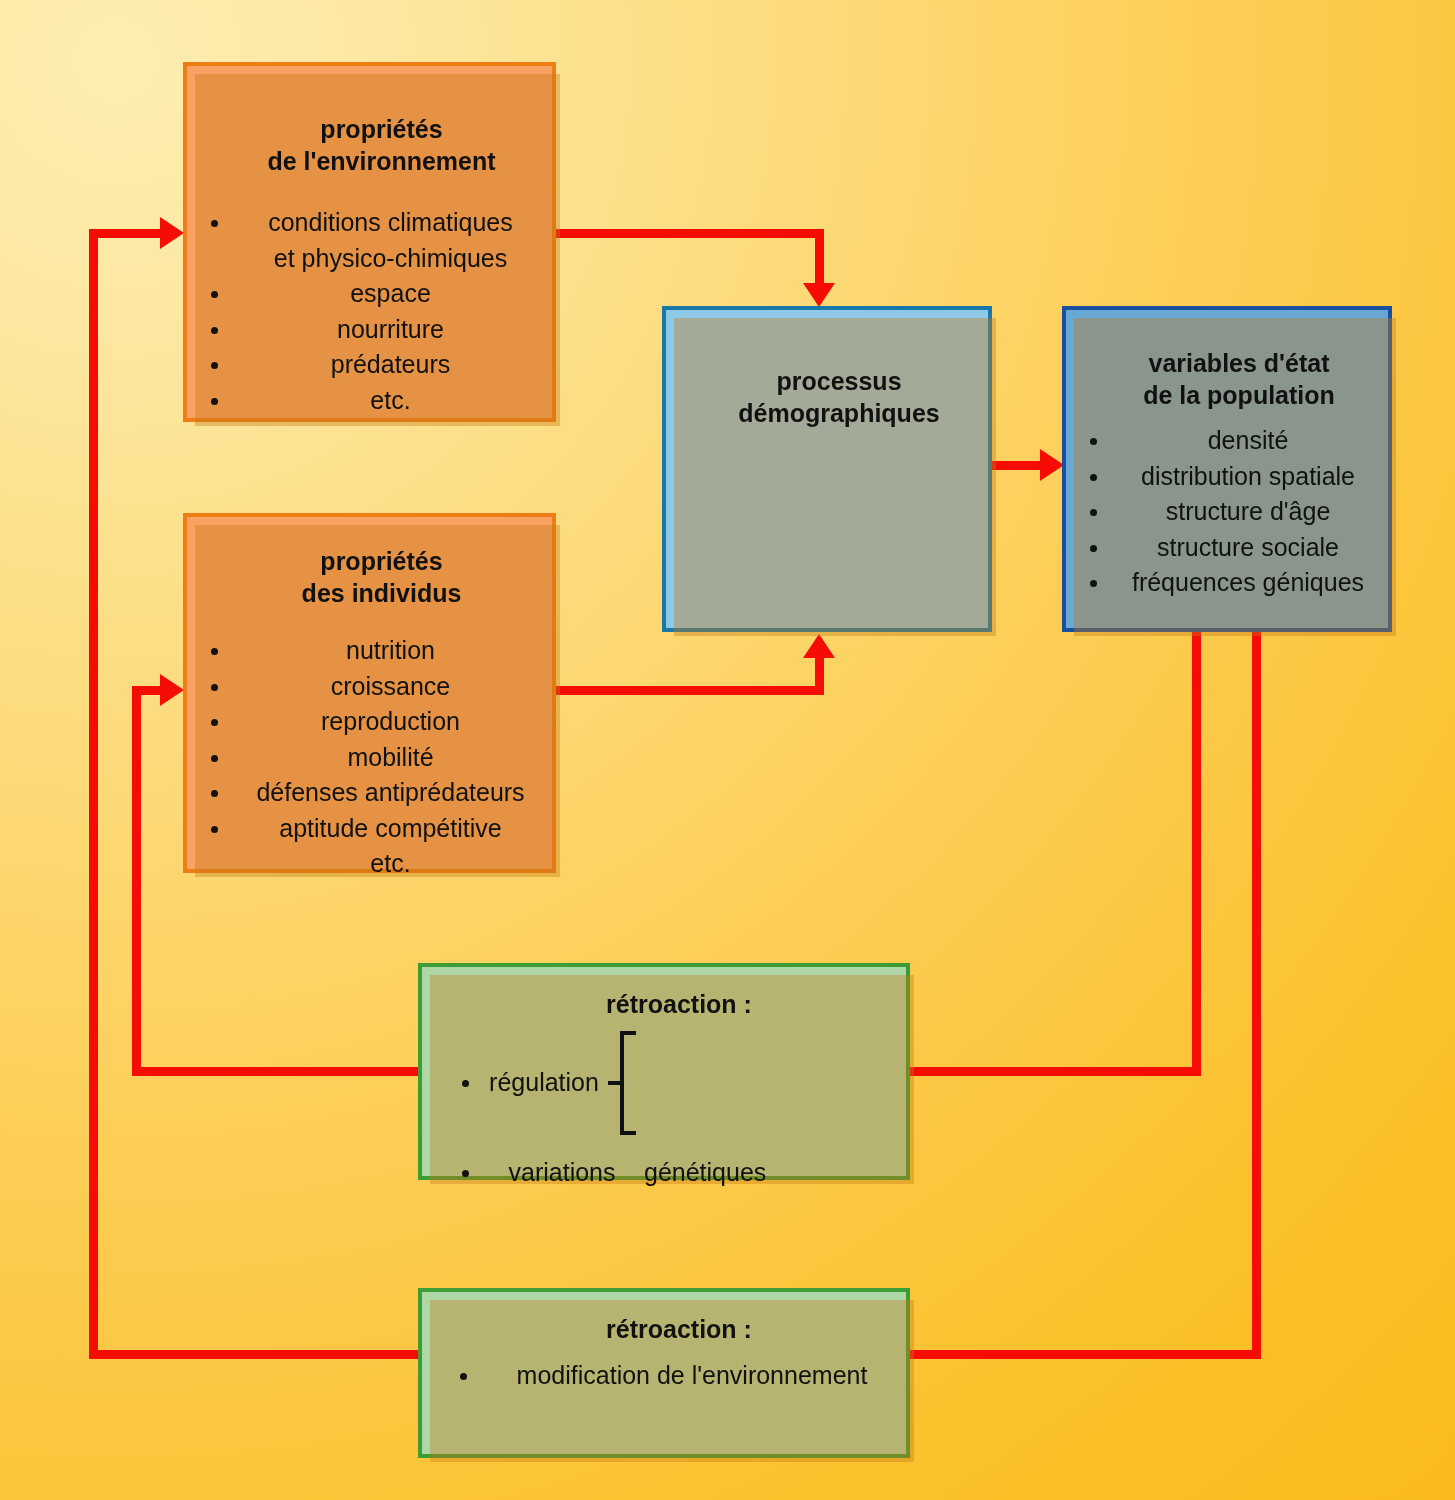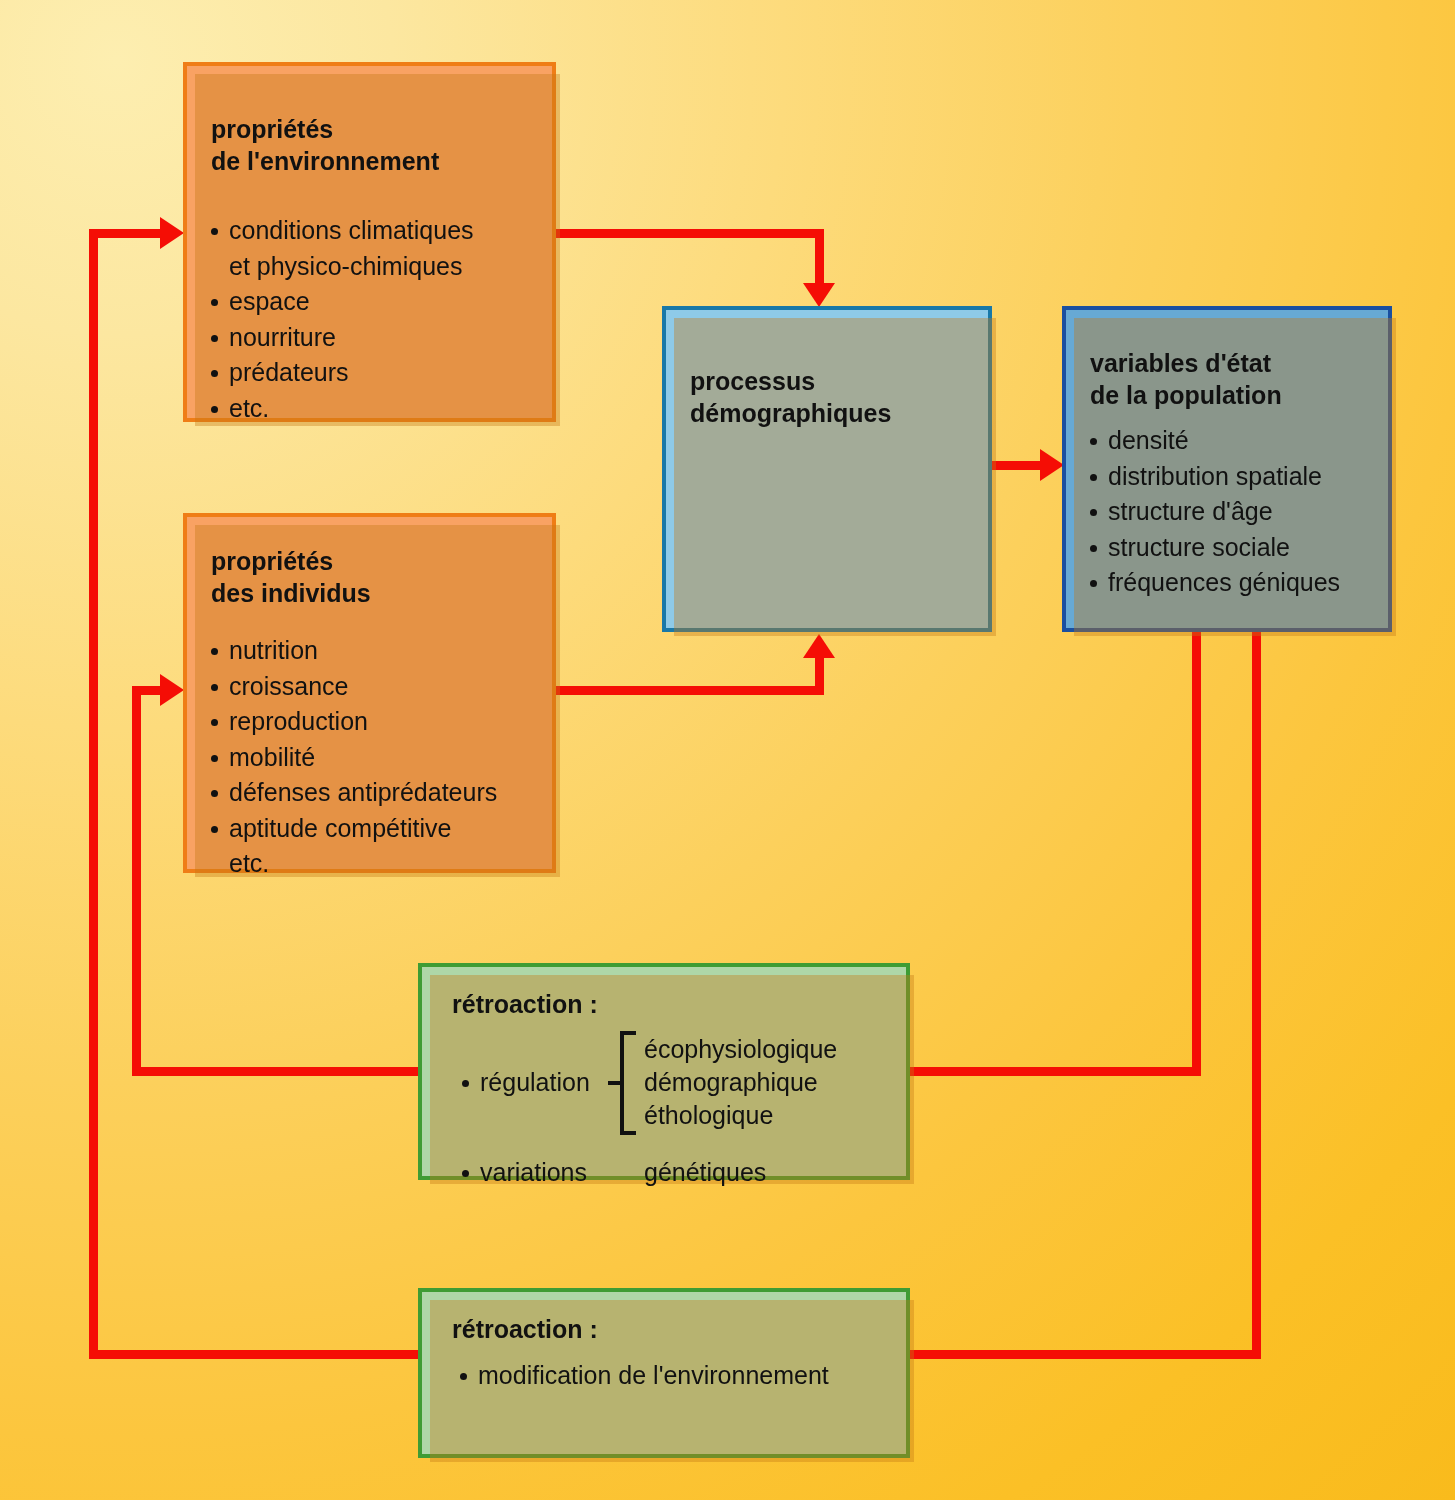--- a/index.html
+++ b/index.html
@@ -14,20 +14,21 @@
     background:
       radial-gradient(circle at 8% 4%, #fdeeb0 0%, #fce7a0 14%, #fddb7c 34%, #fcd05c 52%, #fcc63e 70%, #fbc026 86%, #f9bb1c 100%);
     overflow:hidden;
   }
 
   
   .box{
     position:absolute;
     box-sizing:border-box;
     z-index:5;
+    text-align:center;
   }
   .box .shadow{
     position:absolute;
     left:8px;top:8px;right:-8px;bottom:-8px;
     background:rgba(196,120,20,0.38);
     z-index:-1;
   }
   .box-orange{
     background:#f9a263;
     border:4px solid #ef7d16;
@@ -137,21 +138,21 @@
   <div class="ln" style="left:1192px; top:628px; width:9px; height:448px;"></div>
   <div class="ln" style="left:910px; top:1067px; width:291px; height:9px;"></div>
 
   <div class="ln" style="left:1252px; top:628px; width:9px; height:731px;"></div>
   <div class="ln" style="left:910px; top:1350px; width:351px; height:9px;"></div>
 
   <div class="box box-orange" style="left:183px; top:62px; width:373px; height:360px;">
     <div class="shadow"></div>
     <div class="title" style="margin:48px 0 0 24px;">propriétés
 de l'environnement</div>
-    <ul class="bullets" style="margin:36px 0 0 20px;">
+    <ul class="bullets" style="margin:28px 0 0 20px;">
       <li>conditions climatiques
  et physico-chimiques</li>
       <li>espace</li>
       <li>nourriture</li>
       <li>prédateurs</li>
       <li>etc.</li>
     </ul>
   </div>
 
   <div class="box box-orange" style="left:183px; top:513px; width:373px; height:360px;">
@@ -192,25 +193,20 @@
     <div class="shadow"></div>
     <div class="title" style="margin:22px 0 0 30px;">rétroaction :</div>
 
     <div class="reg-row" style="margin:10px 0 0 36px;">
       <ul class="bullets" style="width:150px;">
         <li>régulation</li>
       </ul>
       <div class="bracket">
         <span class="tick"></span>
       </div>
-      <div class="reg-list">
-        <div>écophysiologique</div>
-        <div>démographique</div>
-        <div>éthologique</div>
-      </div>
     </div>
 
     <div class="reg-row" style="margin:20px 0 0 36px;">
       <ul class="bullets" style="width:186px;">
         <li>variations</li>
       </ul>
       <div class="reg-list">génétiques</div>
     </div>
   </div>
 

